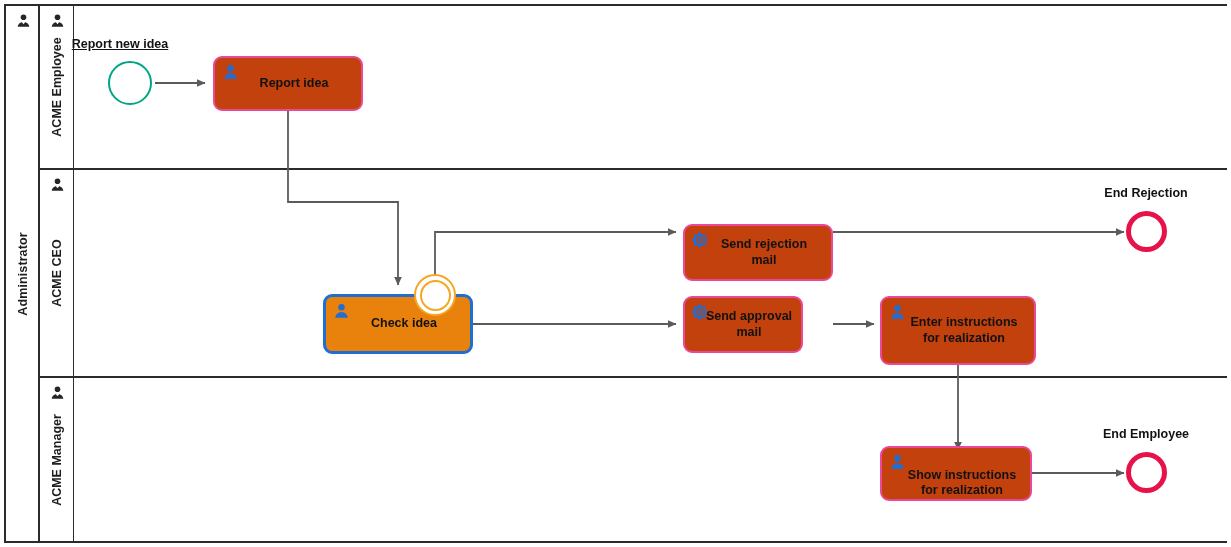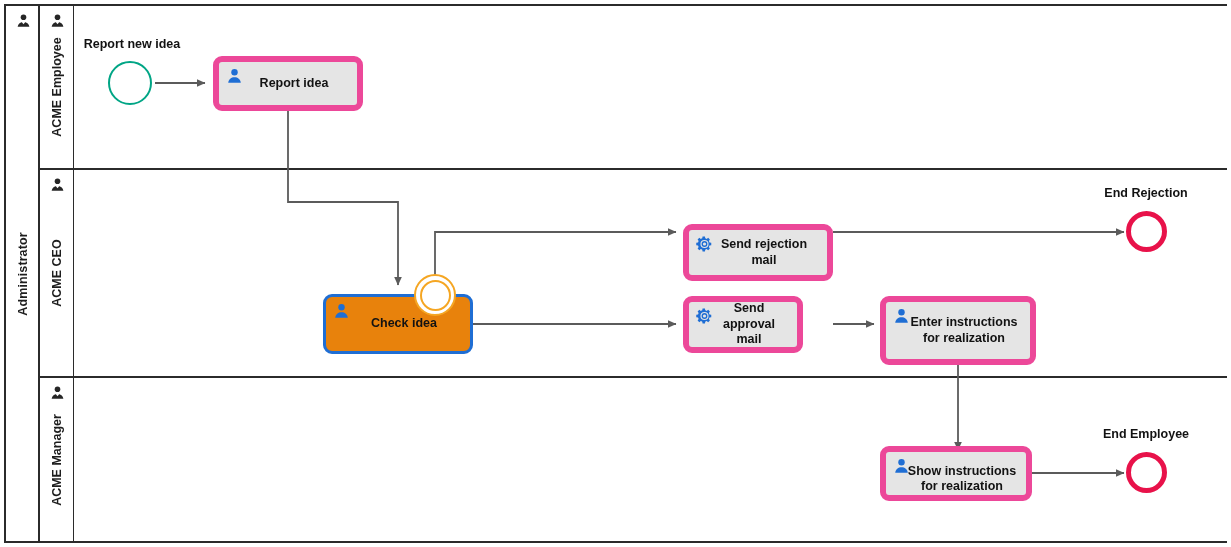--- a/index.html
+++ b/index.html
@@ -93,23 +93,23 @@
     left: 9px;
     top: 7px;
     width: 17px;
     height: 16px;
   }
 
   
   .task {
     position: absolute;
     box-sizing: border-box;
-    border: 6px solid #ec4899;
+    border: 2px solid #ec4899;
     border-radius: 9px;
-    background: #e5e5e5;
+    background: #c2410c;
     display: flex;
     align-items: center;
     justify-content: center;
     text-align: center;
   }
   .task-label {
     font-size: 12.5px;
     font-weight: bold;
     color: #121212;
     line-height: 1.25;
@@ -254,21 +254,21 @@
 
     <path class="flow-line" d="M473,324 L676,324" marker-end="url(#arrow)"></path>
 
     <path class="flow-line" d="M833,324 L874,324" marker-end="url(#arrow)"></path>
 
     <path class="flow-line" d="M958,353 L958,450" marker-end="url(#arrow)"></path>
 
     <path class="flow-line" d="M1032,473 L1124,473" marker-end="url(#arrow)"></path>
   </svg>
 
-  <div class="event-label" style="left:82px; top:37px; width:100px;">Report new idea</div>
+  <div class="event-label" style="left:70px; top:37px; width:100px;text-decoration:underline;">Report new idea</div>
   <div class="event start" style="left:108px; top:61px; width:44px; height:44px;"></div>
 
   <div class="event-label" style="left:1096px; top:186px; width:100px;">End Rejection</div>
   <div class="event end" style="left:1126px; top:211px; width:41px; height:41px;"></div>
 
   <div class="event-label" style="left:1096px; top:427px; width:100px;">End Employee</div>
   <div class="event end" style="left:1126px; top:452px; width:41px; height:41px;"></div>
 
   <div class="task" style="left:213px; top:56px; width:150px; height:55px;">
     <svg class="task-icon" viewBox="0 0 24 24">

